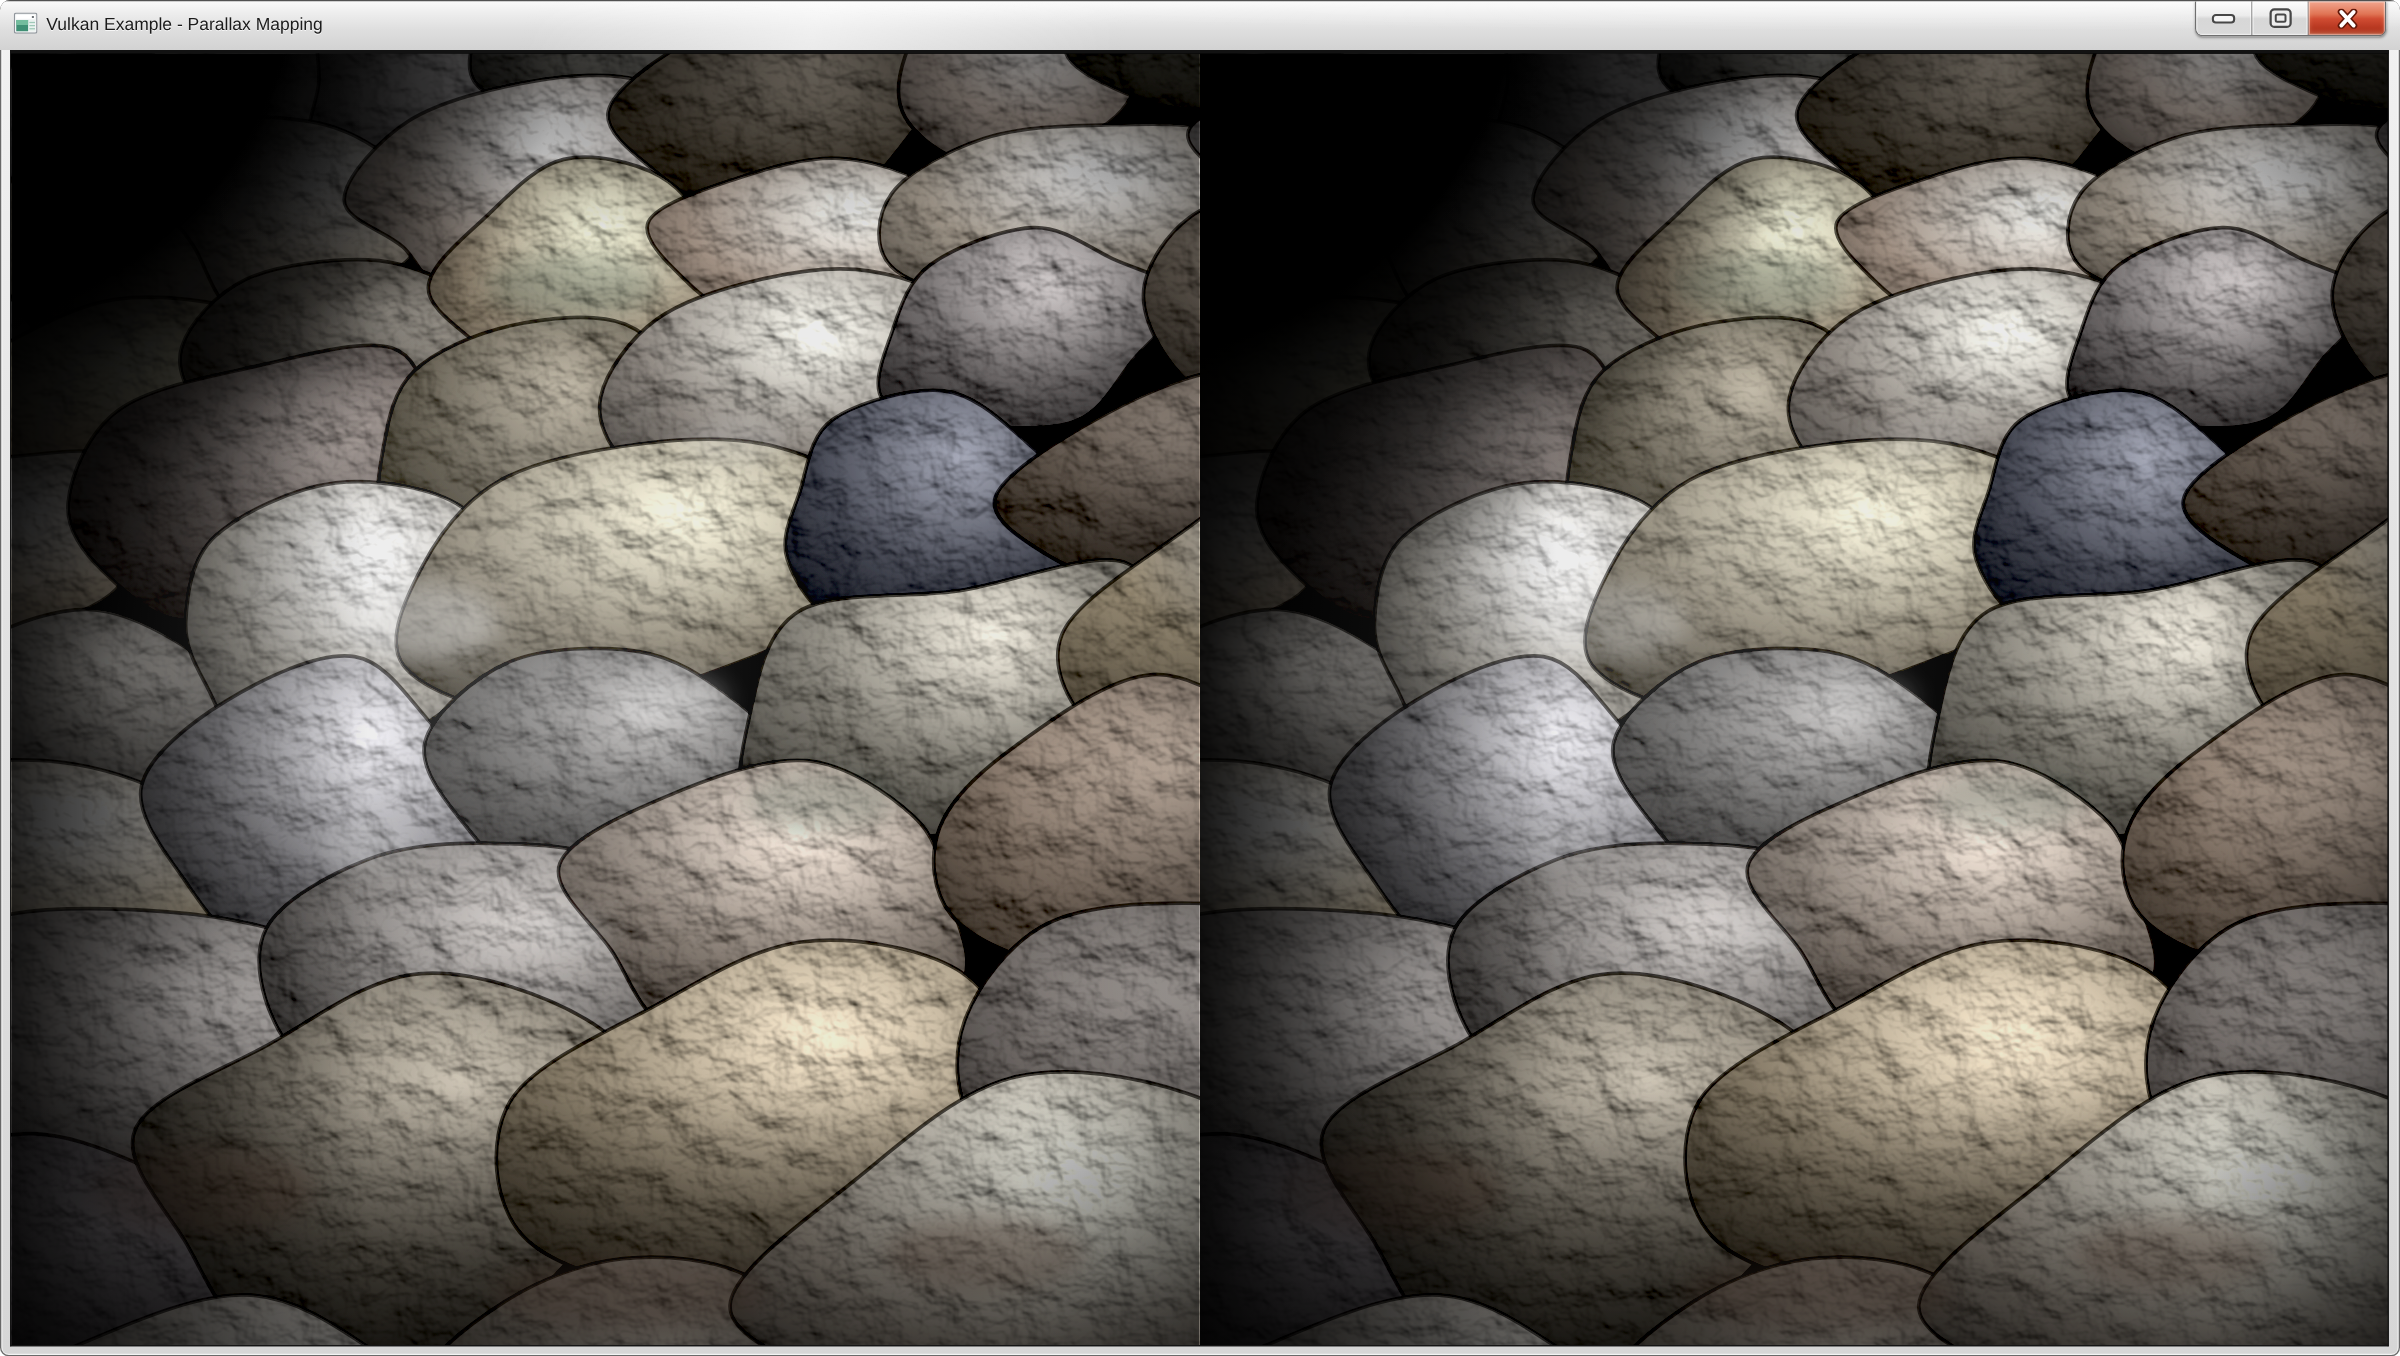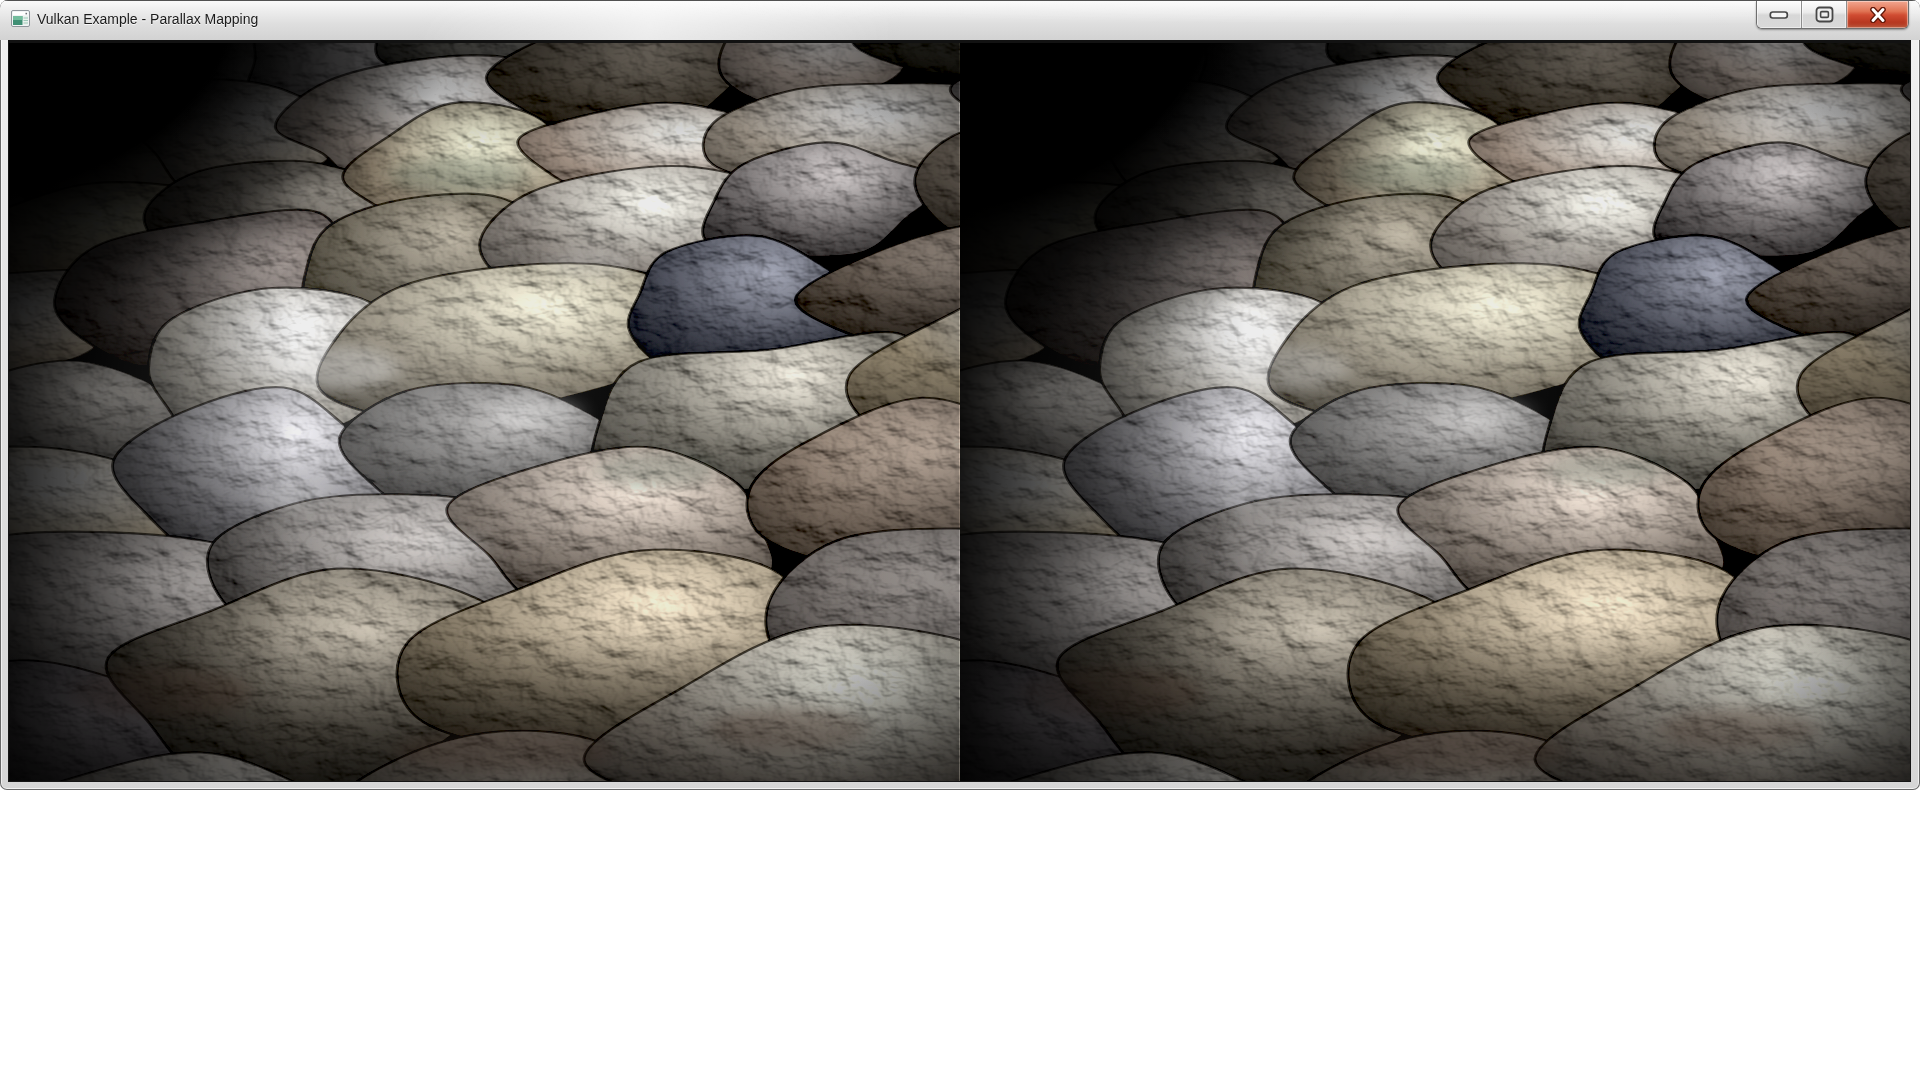--- a/index.html
+++ b/index.html
@@ -1,21 +1,21 @@
 <!DOCTYPE html>
 <html><head>
 <meta charset="utf-8">
 <style>
   html,body{margin:0;padding:0;}
   body{
     width:1920px;height:1085px;overflow:hidden;background:#ffffff;
     font-family:"Liberation Sans", sans-serif;
   }
   .window{
-    position:relative;width:1920px;height:790px;
+    position:relative;width:1920px;height:1085px;
     border-radius:8px 8px 7px 7px;overflow:hidden;
     background:linear-gradient(180deg,#f2f2f2 0%,#e3e3e3 40%,#d6d6d6 100%);
     box-shadow:
       inset 0 0 0 1px rgba(80,80,80,.85),
       inset 0 2px 0 rgba(255,255,255,.85),
       inset 2px 0 0 rgba(255,255,255,.6),
       inset -2px 0 0 rgba(255,255,255,.6),
       inset 0 -2px 0 rgba(255,255,255,.7);
   }
   

